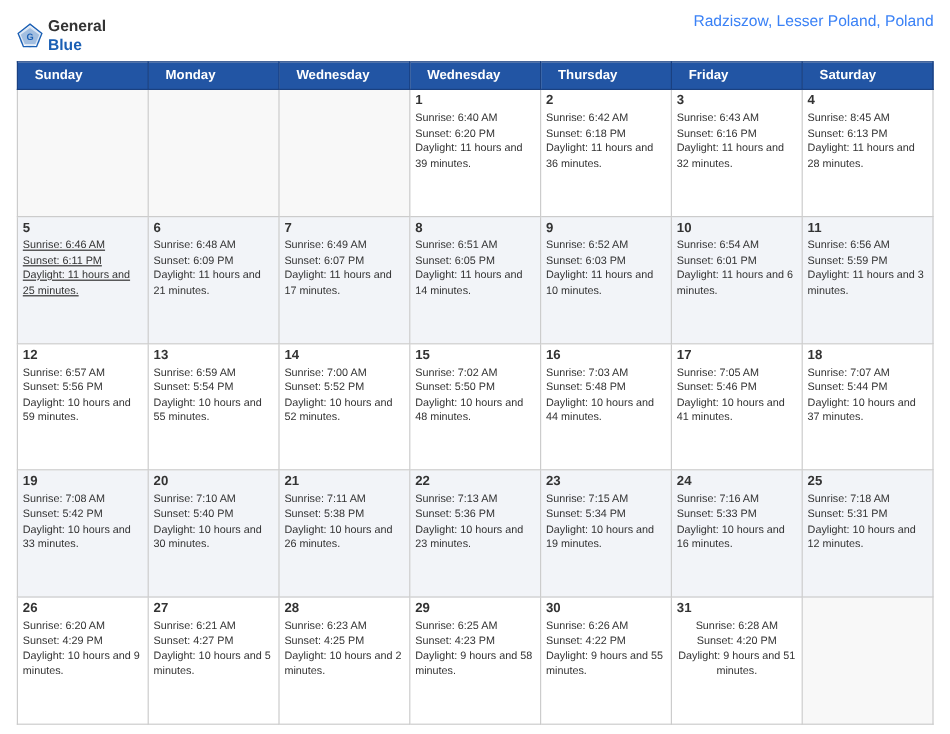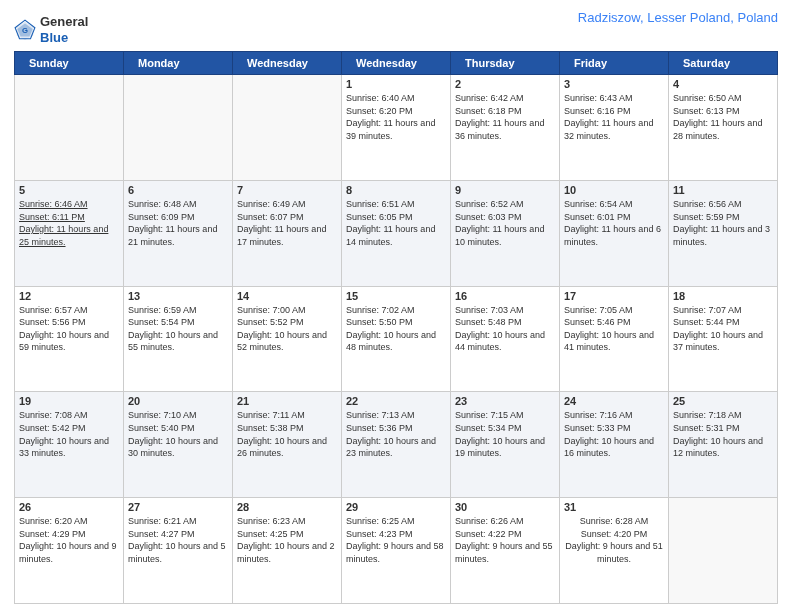--- a/index.html
+++ b/index.html
@@ -156,21 +156,21 @@
 Daylight: 11 hours and 36 minutes.</div>
           </td>
           <td>
             <div class="day-number">3</div>
             <div class="cell-text" style="white-space: pre-line;">Sunrise: 6:43 AM
 Sunset: 6:16 PM
 Daylight: 11 hours and 32 minutes.</div>
           </td>
           <td>
             <div class="day-number">4</div>
-            <div class="cell-text" style="white-space: pre-line;">Sunrise: 6:50 AM
+            <div class="cell-text" style="white-space: pre-line;">Sunrise: 8:45 AM
 Sunset: 6:13 PM
 Daylight: 11 hours and 28 minutes.</div>
           </td>
         </tr>
         <tr class="alt-row">
           <td>
             <div class="day-number">5</div>
             <div class="cell-text" style="white-space: pre-line; text-decoration: underline;">Sunrise: 6:46 AM
 Sunset: 6:11 PM
 Daylight: 11 hours and 25 minutes.</div>

